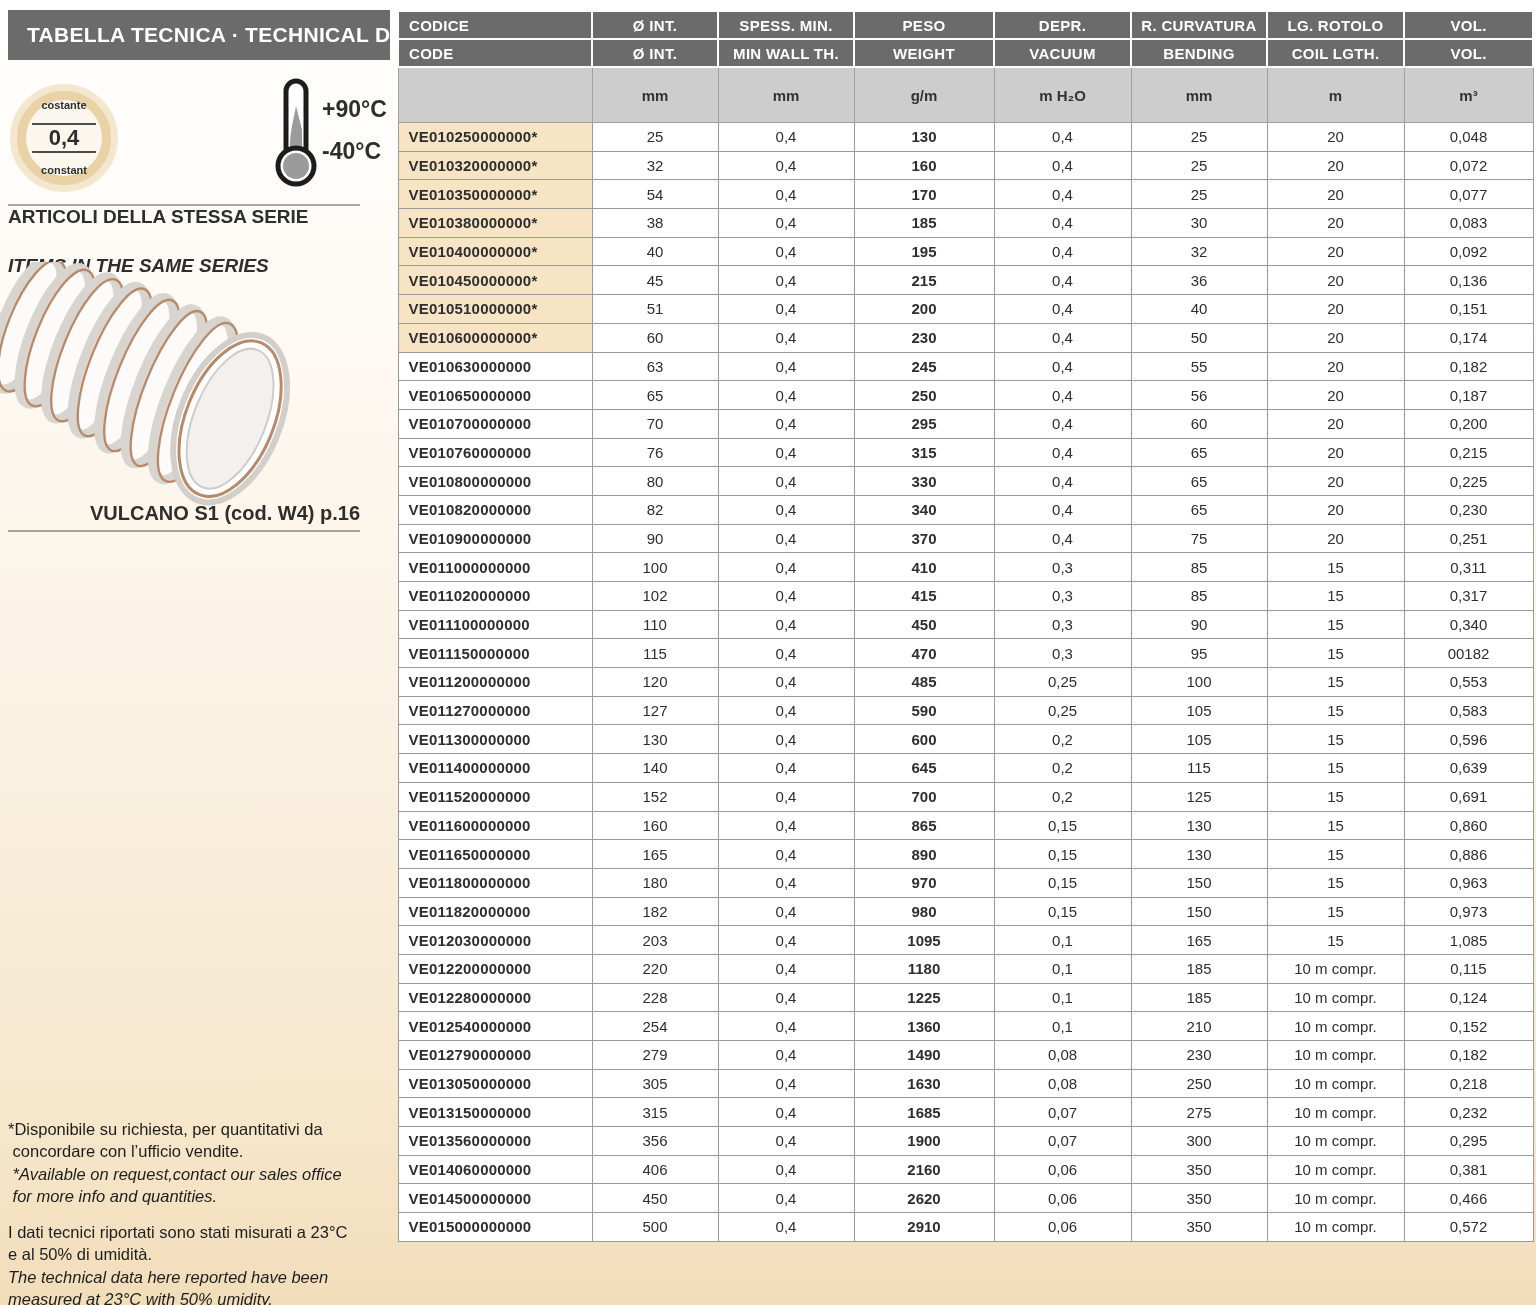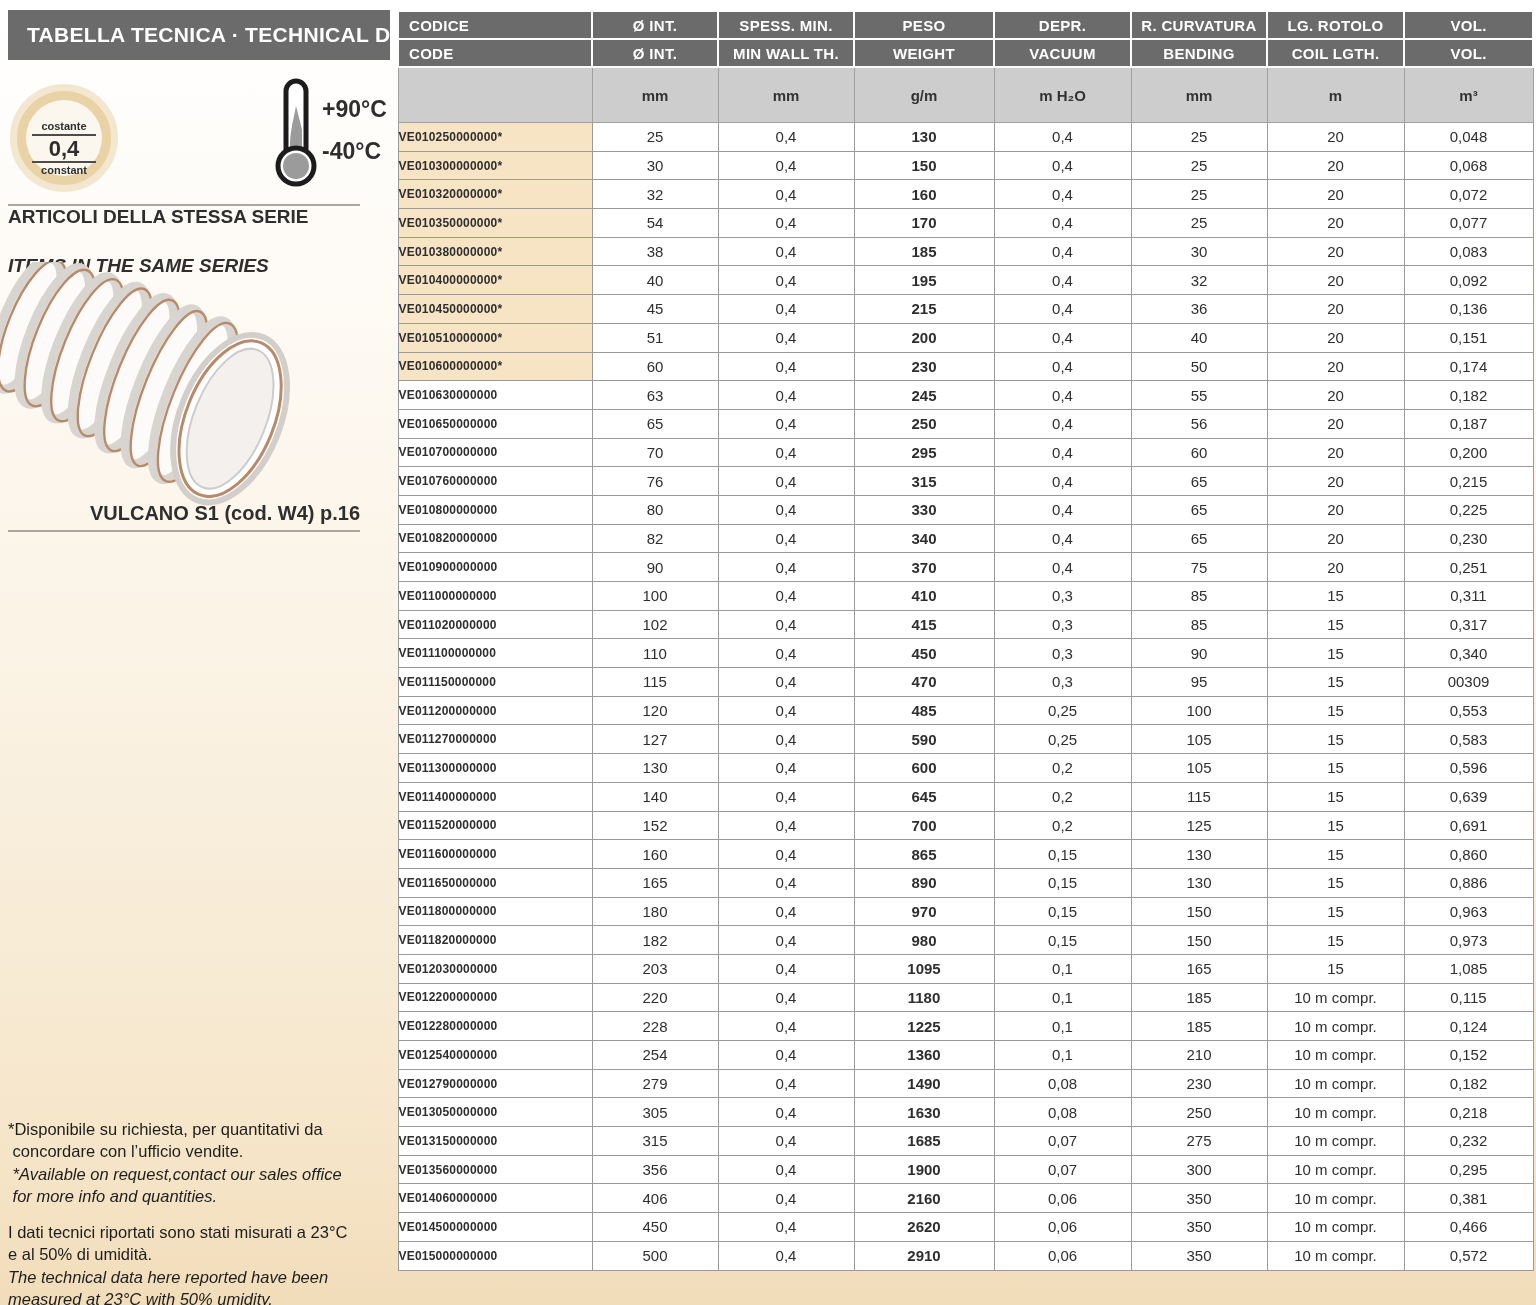--- a/index.html
+++ b/index.html
@@ -9,21 +9,21 @@
     background:linear-gradient(180deg,#ffffff 0%,#fefbf6 20%,#faf1e2 55%,#f6e7cc 85%,#f2ddba 100%);
   }
   
   .left-panel{position:absolute;left:8px;top:8px;width:384px;height:1290px;}
   .banner{position:absolute;left:0;top:2px;width:382px;height:50px;background:#6b6b6b;
     color:#fff;font-size:21px;font-weight:bold;letter-spacing:.3px;
     display:flex;align-items:center;padding-left:19px;box-sizing:border-box;white-space:nowrap;}
   .badge{position:absolute;left:2px;top:76px;width:94px;height:94px;border-radius:50%;
     background:#e9d2a6;border:7px solid #f3e7cf;display:flex;align-items:center;justify-content:center;}
   .badge-inner{width:76px;height:76px;border-radius:50%;background:#fbf7ee;
-    display:flex;flex-direction:column;align-items:center;justify-content:flex-end;}
+    display:flex;flex-direction:column;align-items:center;justify-content:space-between;}
   .badge-top,.badge-bottom{font-size:11px;font-weight:bold;line-height:1;}
   .badge-value{font-size:22px;font-weight:bold;line-height:1.15;width:64px;text-align:center;
     border-top:2px solid #4c4c4c;border-bottom:2px solid #4c4c4c;margin:2px 0;}
   .thermo{position:absolute;left:266px;top:66px;width:128px;height:116px;}
   .thermo svg{position:absolute;left:0;top:4px;}
   .t-max,.t-min{position:absolute;left:48px;font-size:23px;font-weight:bold;white-space:nowrap;}
   .t-max{top:22px;} .t-min{top:64px;}
   .divider{position:absolute;left:0;width:352px;height:2px;background:#aaa69d;}
   .d1{top:196px;} .d2{top:522px;}
   .series-title{position:absolute;left:0;top:196px;width:352px;font-size:19px;font-weight:bold;line-height:1.32;}
@@ -39,21 +39,21 @@
   table{border-collapse:collapse;table-layout:fixed;width:1135px;}
   col.c0{width:194px;} col.c1{width:126px;} col.c2{width:136px;} col.c3{width:140px;}
   col.c4{width:137px;} col.c5{width:136px;} col.c6{width:137px;} col.c7{width:129px;}
   tr.h th{background:#6b6b6b;color:#ffffff;font-size:15px;font-weight:bold;letter-spacing:.3px;
     height:26px;border:2px solid #fdfdfd;text-align:center;padding:0;white-space:nowrap;}
   tr.h th.first{text-align:left;padding-left:10px;}
   tr.u th{background:#cdcdcd;color:#333;font-size:15px;font-weight:bold;height:22px;
     border:1px solid #a0a0a0;border-top:2px solid #fdfdfd;text-align:center;padding:16px;}
   td{border:1px solid #9a9a9a;background:#fff;height:27.7px;font-size:15px;color:#2e2e2e;
     text-align:center;padding:0;white-space:nowrap;}
-  td.code{text-align:left;font-weight:bold;font-size:12px;letter-spacing:.2px;}
+  td.code{text-align:left;padding-left:10px;font-weight:bold;font-size:15px;letter-spacing:.2px;}
   td.code.starred{background:#f6e4c5;}
   td.weight{font-weight:bold;}
 </style>
 </head>
 <body>
 
 <div class="left-panel">
 
   <div class="banner">TABELLA TECNICA · TECHNICAL DATA</div>
 
@@ -173,30 +173,20 @@
           <td class="code starred">VE010250000000*</td>
           <td>25</td>
           <td>0,4</td>
           <td class="weight">130</td>
           <td>0,4</td>
           <td>25</td>
           <td>20</td>
           <td>0,048</td>
         </tr>
         <tr>
-          <td class="code starred">VE010300000000*</td>
-          <td>30</td>
-          <td>0,4</td>
-          <td class="weight">150</td>
-          <td>0,4</td>
-          <td>25</td>
-          <td>20</td>
-          <td>0,068</td>
-        </tr>
-        <tr>
           <td class="code starred">VE010320000000*</td>
           <td>32</td>
           <td>0,4</td>
           <td class="weight">160</td>
           <td>0,4</td>
           <td>25</td>
           <td>20</td>
           <td>0,072</td>
         </tr>
         <tr>
@@ -360,21 +350,21 @@
           <td>0,340</td>
         </tr>
         <tr>
           <td class="code">VE011150000000</td>
           <td>115</td>
           <td>0,4</td>
           <td class="weight">470</td>
           <td>0,3</td>
           <td>95</td>
           <td>15</td>
-          <td>00309</td>
+          <td>00182</td>
         </tr>
         <tr>
           <td class="code">VE011200000000</td>
           <td>120</td>
           <td>0,4</td>
           <td class="weight">485</td>
           <td>0,25</td>
           <td>100</td>
           <td>15</td>
           <td>0,553</td>

